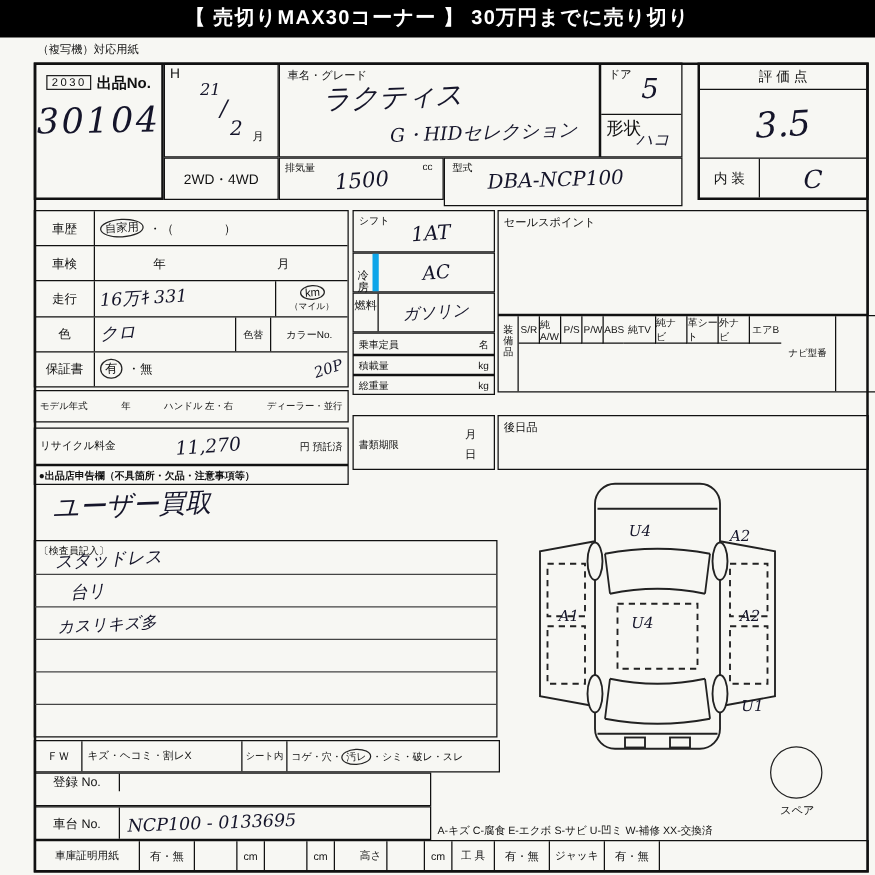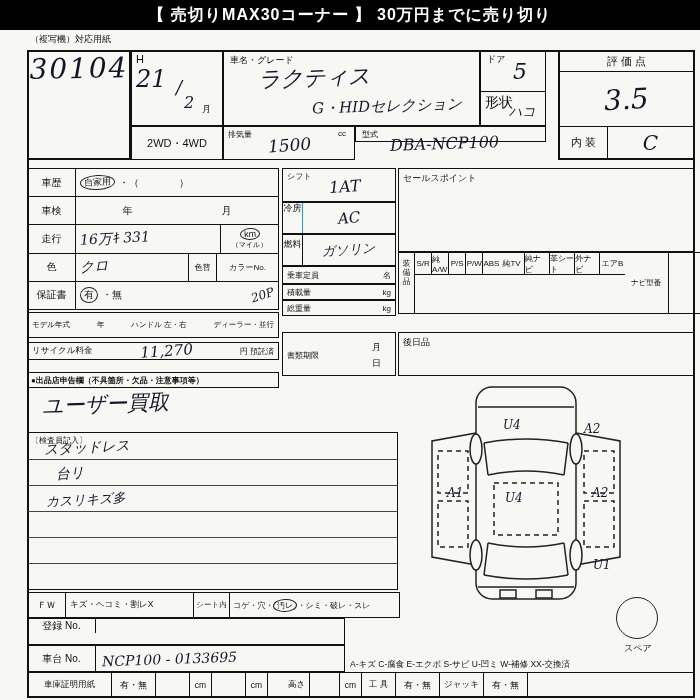--- a/index.html
+++ b/index.html
@@ -29,26 +29,30 @@
 <body>
 
 <div id="sheet">
 
   <div class="banner">【 売切りMAX30コーナー 】 30万円までに売り切り</div>
   <div class="abs" style="left:30px;top:33px;font-size:9px;">（複写機）対応用紙</div>
 
   <div class="box" style="left:27px;top:50px;width:668px;height:648px;pointer-events:none;"></div>
 
   <div class="box" style="left:27px;top:50px;width:104px;height:110px;">
+    <div style="position:relative;height:28px;display:flex;align-items:center;justify-content:center;gap:4px;">
+      <span style="border:1px solid #222;font-size:9px;padding:0 3px;letter-spacing:2px;">2030</span>
+      <span style="font-size:12px;font-weight:bold;">出品No.</span>
+    </div>
     <div class="hw" style="width:100%;text-align:center;font-size:28px;letter-spacing:2px;transform:rotate(-1deg);">30104</div>
   </div>
 
   <div class="box thinb" style="left:131px;top:50px;width:92px;height:76px;">
     <span class="abs" style="left:4px;top:2px;font-size:11px;">H</span>
-    <span class="hw abs" style="left:4px;top:14px;font-size:24px;">21</span>
+    <span class="hw abs" style="left:28px;top:14px;font-size:13px;">21</span>
     <span class="hw abs" style="left:44px;top:26px;font-size:18px;">/</span>
     <span class="hw abs" style="left:52px;top:42px;font-size:16px;">2</span>
     <span class="abs" style="left:70px;top:52px;font-size:9px;">月</span>
   </div>
 
   <div class="box thinb" style="left:223px;top:50px;width:257px;height:76px;">
     <span class="abs" style="left:6px;top:3px;font-size:9px;">車名・グレード</span>
     <span class="hw abs" style="left:34px;top:12px;font-size:22px;transform:rotate(-2deg);">ラクティス</span>
     <span class="hw abs" style="left:88px;top:46px;font-size:15px;transform:rotate(-2deg);">G・HIDセレクション</span>
   </div>
@@ -75,21 +79,21 @@
   </div>
 
   <div class="box thinb" style="left:131px;top:126px;width:92px;height:34px;display:flex;align-items:center;justify-content:center;font-size:11px;">2WD・4WD</div>
 
   <div class="box thinb" style="left:223px;top:126px;width:132px;height:34px;">
     <span class="abs" style="left:4px;top:2px;font-size:8px;">排気量</span>
     <span class="abs" style="right:8px;top:2px;font-size:8px;">cc</span>
     <span class="hw abs" style="left:44px;top:8px;font-size:17px;transform:rotate(-4deg);">1500</span>
   </div>
 
-  <div class="box thinb" style="left:355px;top:126px;width:191px;height:16px;">
+  <div class="box thinb" style="left:355px;top:126px;width:191px;height:39px;">
     <span class="abs" style="left:6px;top:2px;font-size:8px;">型式</span>
     <span class="hw abs" style="left:34px;top:7px;font-size:16px;transform:rotate(-2deg);">DBA-NCP100</span>
   </div>
 
   <div class="box thinb" style="left:27px;top:168px;width:252px;height:142px;display:flex;flex-direction:column;">
     <div class="trow" style="border-bottom:1px solid #111;">
       <div class="tlab">車歴</div>
       <div class="tval">
         <span class="circ" style="font-size:9px;">自家用</span>
         <span>・（　　　　）</span>
@@ -130,21 +134,21 @@
     </div>
   </div>
 
   <div class="box thinb" style="left:27px;top:312px;width:252px;height:26px;display:flex;align-items:center;justify-content:space-between;padding:0 4px;font-size:7.5px;">
     <span>モデル年式</span>
     <span>年</span>
     <span>ハンドル 左・右</span>
     <span>ディーラー・並行</span>
   </div>
 
-  <div class="box thinb" style="left:27px;top:342px;width:252px;height:18px;display:flex;align-items:center;padding:0 4px;">
+  <div class="box thinb" style="left:27px;top:342px;width:252px;height:30px;display:flex;align-items:center;padding:0 4px;">
     <span style="font-size:8.5px;">リサイクル料金</span>
     <span class="hw" style="flex:1;text-align:center;font-size:15px;transform:rotate(-4deg);">11,270</span>
     <span style="font-size:8px;">円 預託済</span>
   </div>
 
   <div class="box thinb" style="left:27px;top:372px;width:252px;height:16px;display:flex;align-items:center;padding:0 3px;font-size:8px;font-weight:bold;">●出品店申告欄（不具箇所・欠品・注意事項等）</div>
 
   <div class="hw abs" style="left:42px;top:390px;font-size:21px;transform:rotate(-2deg);">ユーザー買取</div>
 
   <div class="box thinb" style="left:27px;top:432px;width:371px;height:158px;">
@@ -157,21 +161,21 @@
     <span class="hw abs" style="left:16px;top:6px;font-size:14px;transform:rotate(-3deg);">スタッドレス</span>
     <span class="hw abs" style="left:28px;top:32px;font-size:14px;transform:rotate(-4deg);">台リ</span>
     <span class="hw abs" style="left:18px;top:58px;font-size:13px;transform:rotate(-3deg);">カスリキズ多</span>
   </div>
 
   <div class="box thinb" style="left:282px;top:168px;width:114px;height:34px;">
     <span class="abs" style="left:4px;top:2px;font-size:8px;">シフト</span>
     <span class="hw abs" style="left:46px;top:8px;font-size:16px;transform:rotate(-4deg);">1AT</span>
   </div>
   <div class="box thinb" style="left:282px;top:202px;width:114px;height:32px;display:flex;">
-    <div class="vlab" style="width:20px;border-right:1px solid #0ea5e9;font-size:9px;padding-top:0;">冷房</div>
+    <div class="vlab" style="width:20px;border-right:5px solid #0ea5e9;font-size:9px;padding-top:12px;">冷房</div>
     <div style="flex:1;display:flex;align-items:center;justify-content:center;">
       <span class="hw" style="font-size:15px;transform:rotate(-5deg);">AC</span>
     </div>
   </div>
   <div class="box thinb" style="left:282px;top:234px;width:114px;height:32px;display:flex;">
     <div class="vlab" style="width:20px;border-right:1px solid #111;font-size:9px;padding-top:4px;">燃料</div>
     <div style="flex:1;display:flex;align-items:center;justify-content:center;">
       <span class="hw" style="font-size:13px;transform:rotate(-4deg);">ガソリン</span>
     </div>
   </div>

